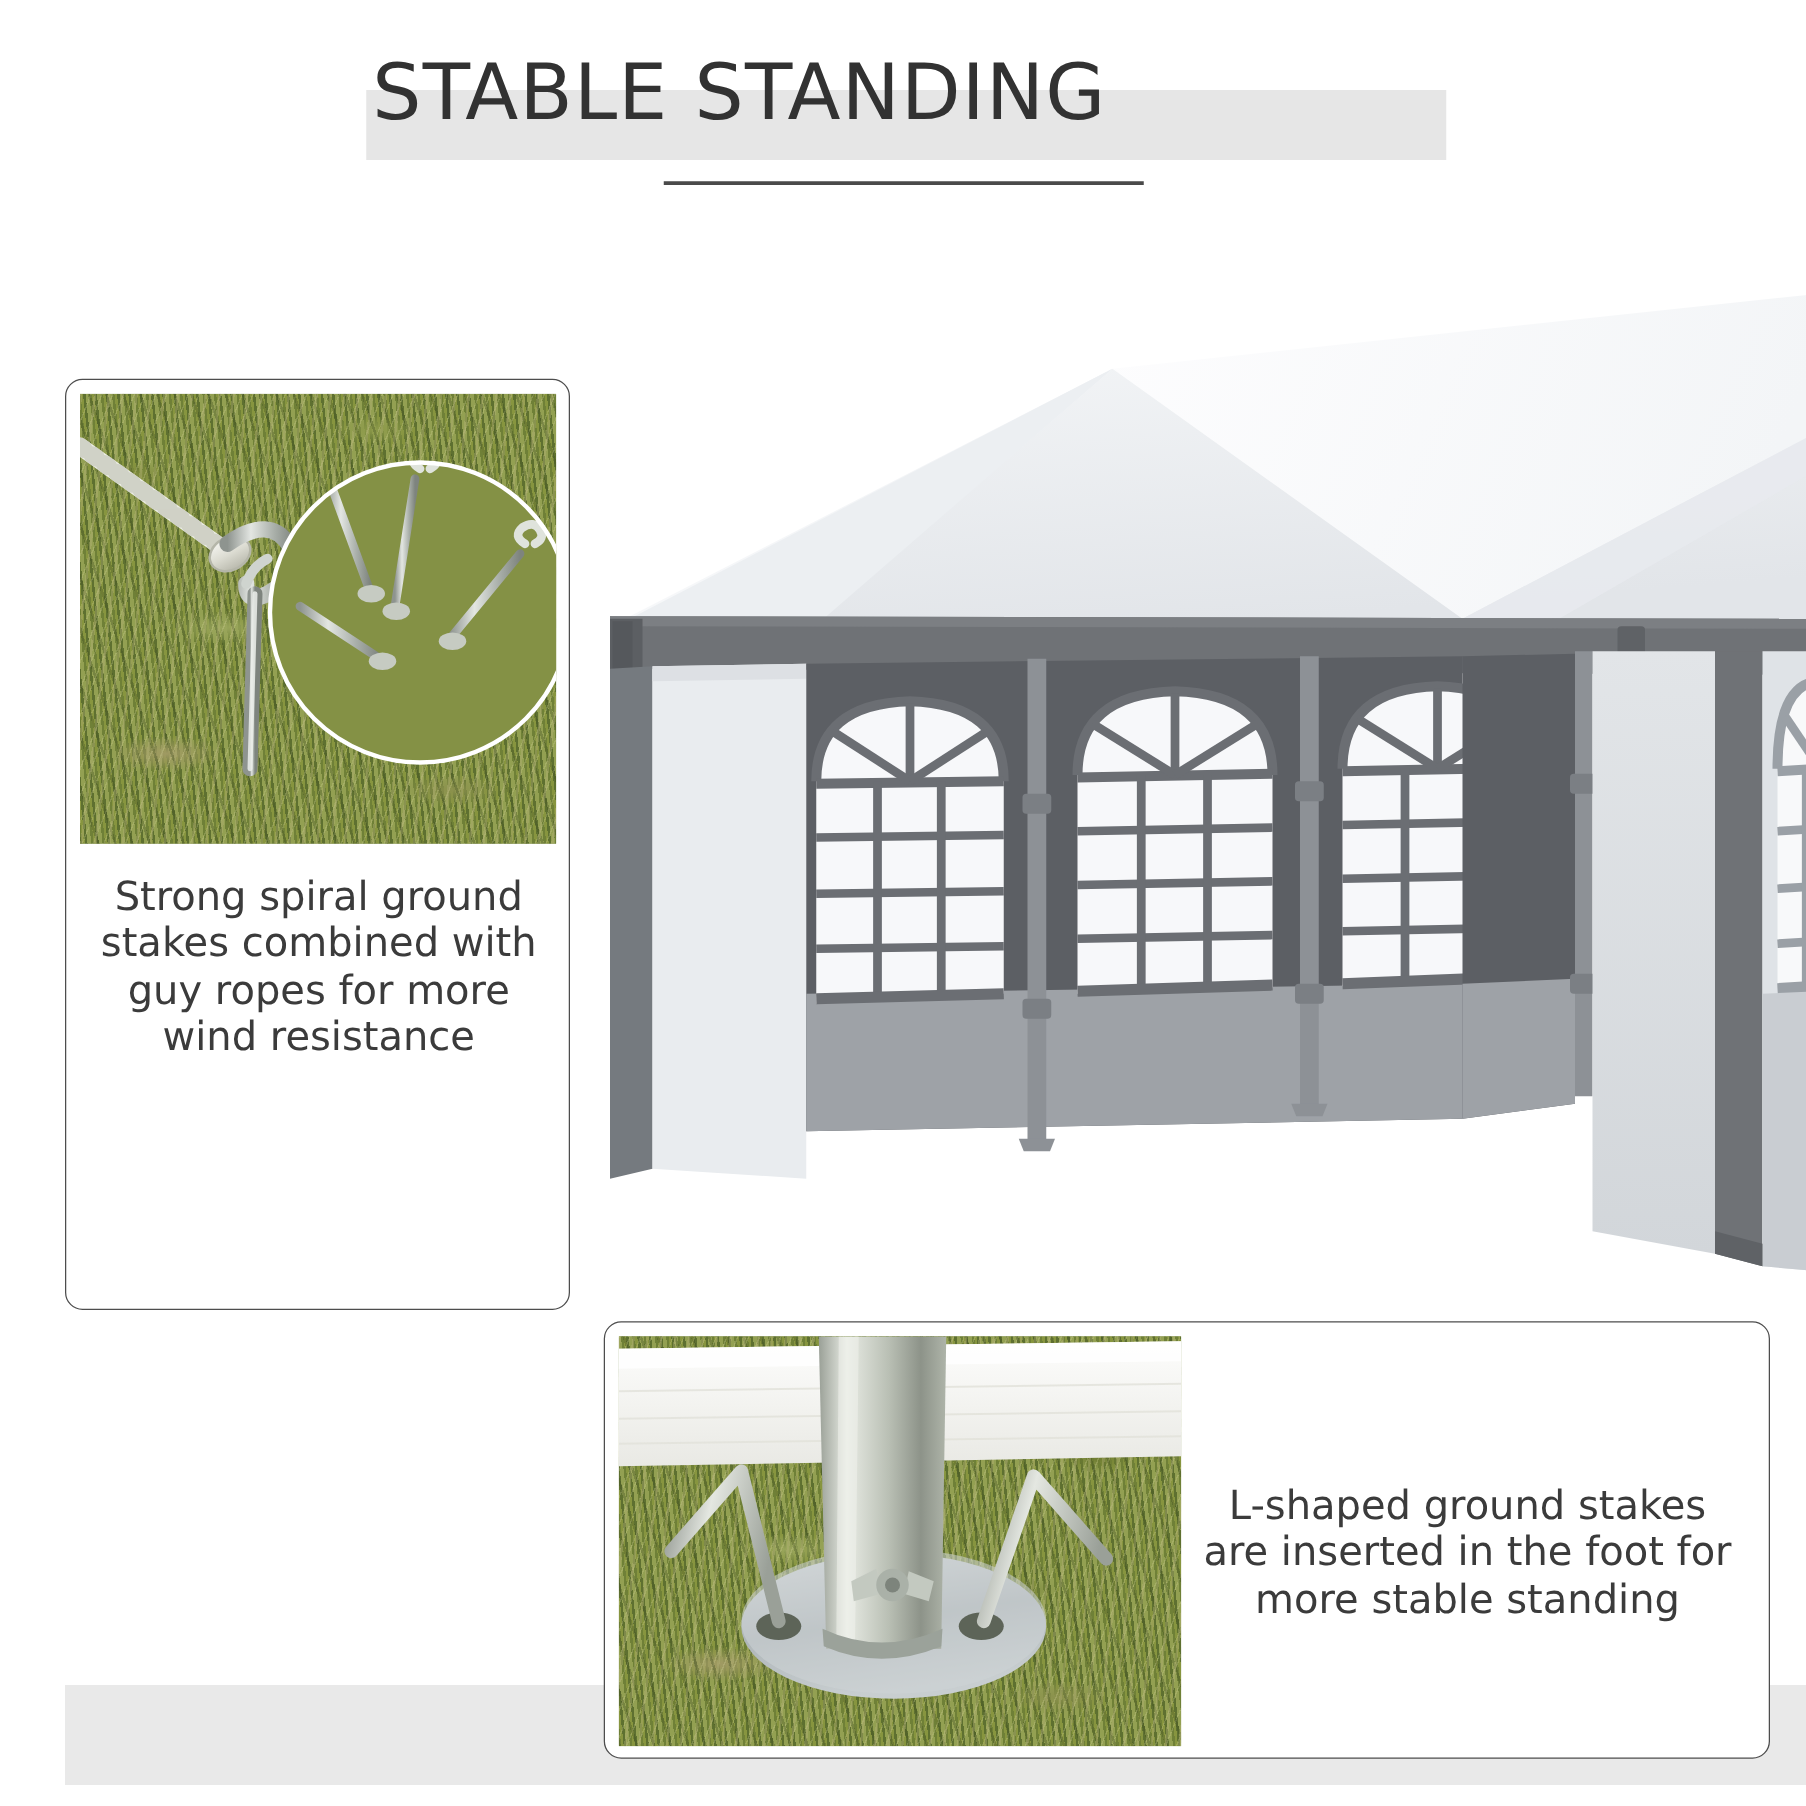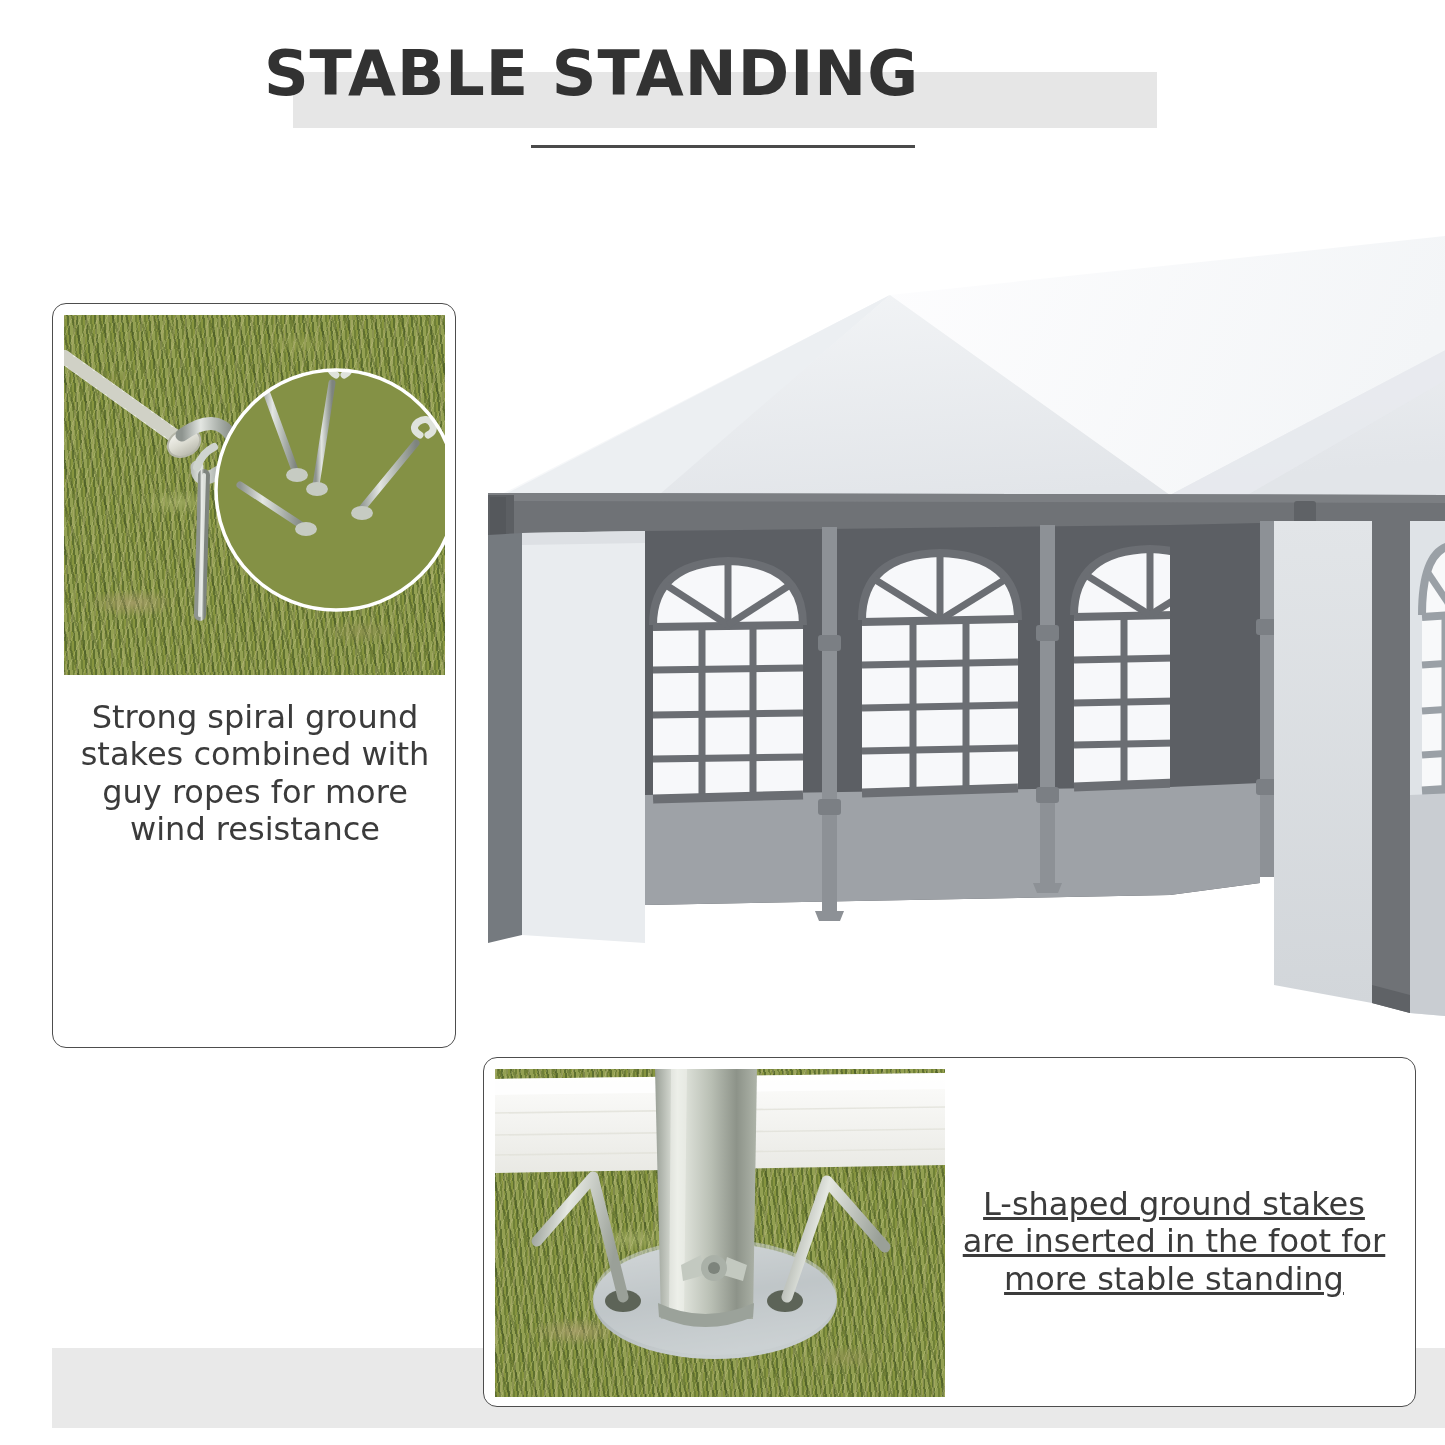--- a/index.html
+++ b/index.html
@@ -27,21 +27,21 @@
     height: 56px;
     background: #e6e6e6;
   }
   .page-title {
     position: absolute;
     left: 0;
     top: 40px;
     width: 1183px;
     text-align: center;
     font-size: 62px;
-    font-weight: bold;
+    font-weight: normal;
     letter-spacing: 1px;
     color: #323232;
     line-height: 1.1;
     white-space: nowrap;
   }
   .title-rule {
     position: absolute;
     left: 531px;
     top: 145px;
     width: 384px;
@@ -422,21 +422,21 @@
 
         <g>
           <path d="M186,196 L206,186 L210,206 L188,212 Z" fill="#c3c9c0"></path>
           <path d="M232,188 L252,196 L248,212 L228,206 Z" fill="#c3c9c0"></path>
           <circle cx="219" cy="199" r="13" fill="#aab1a8"></circle>
           <circle cx="219" cy="199" r="6" fill="#7d847c"></circle>
         </g>
       </svg>
     </div>
 
-    <div class="card-caption" style="left:470px; top:128px; width:440px;text-decoration:underline;">L-shaped ground stakes are inserted in the foot for more stable standing</div>
+    <div class="card-caption" style="left:470px; top:128px; width:440px;">L-shaped ground stakes are inserted in the foot for more stable standing</div>
   </div>
 
   <div class="arrow arrow-left">
     <svg viewBox="0 0 64 52" width="64" height="52">
       <polygon points="60,2 60,50 24,26" fill="#b4b4b4"></polygon>
       <polygon points="48,2 48,50 12,26" fill="none" stroke="#a8a8a8" stroke-width="2.5"></polygon>
     </svg>
   </div>
 
   <div class="footer-band"></div>

